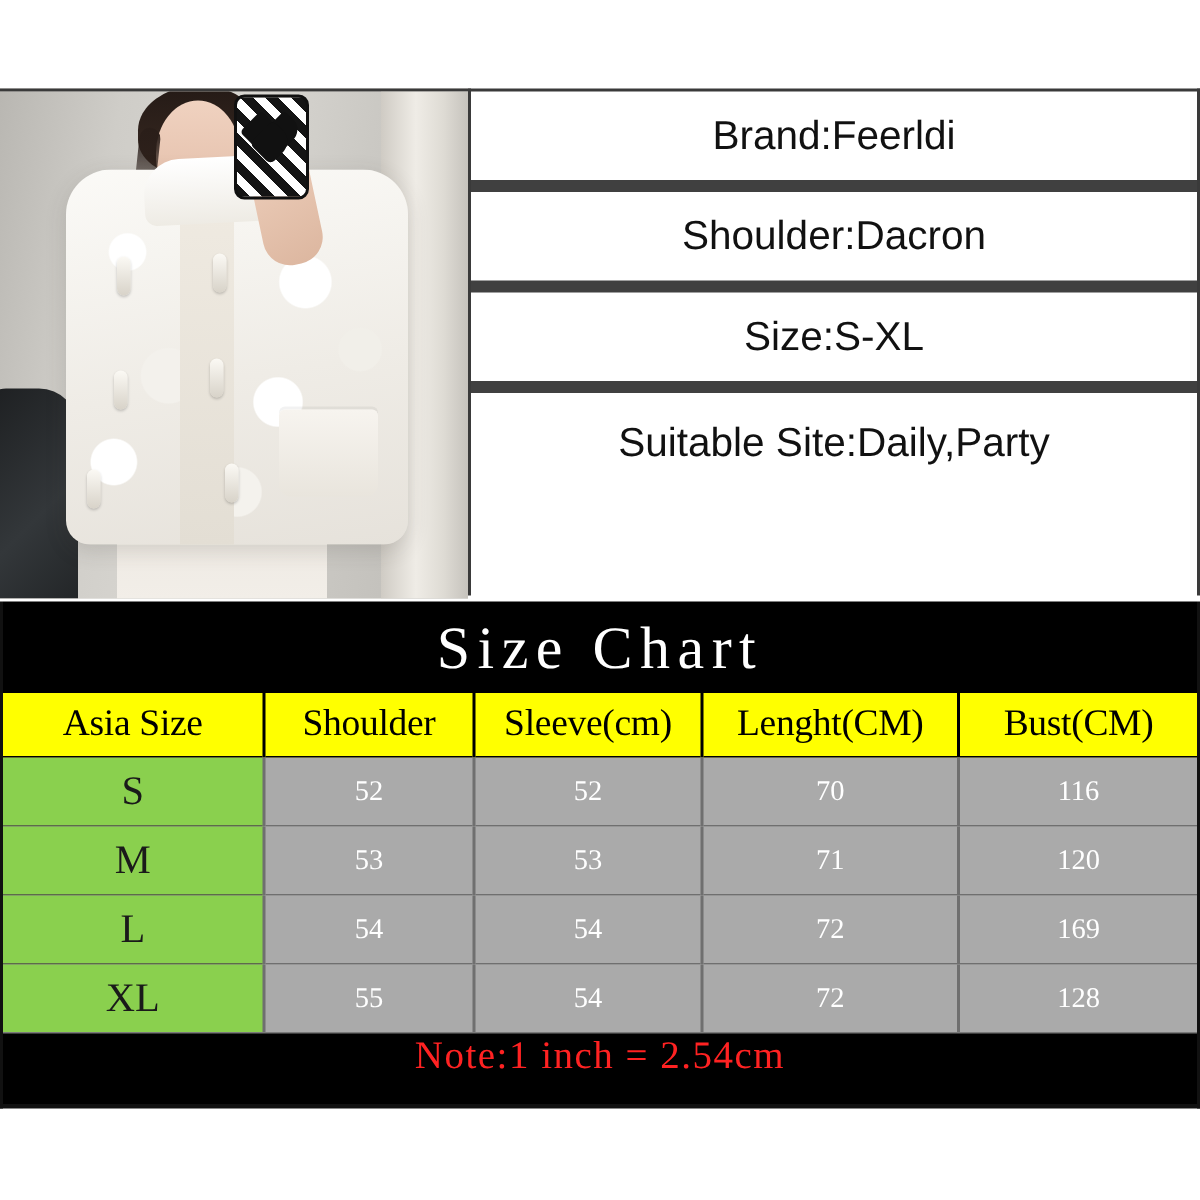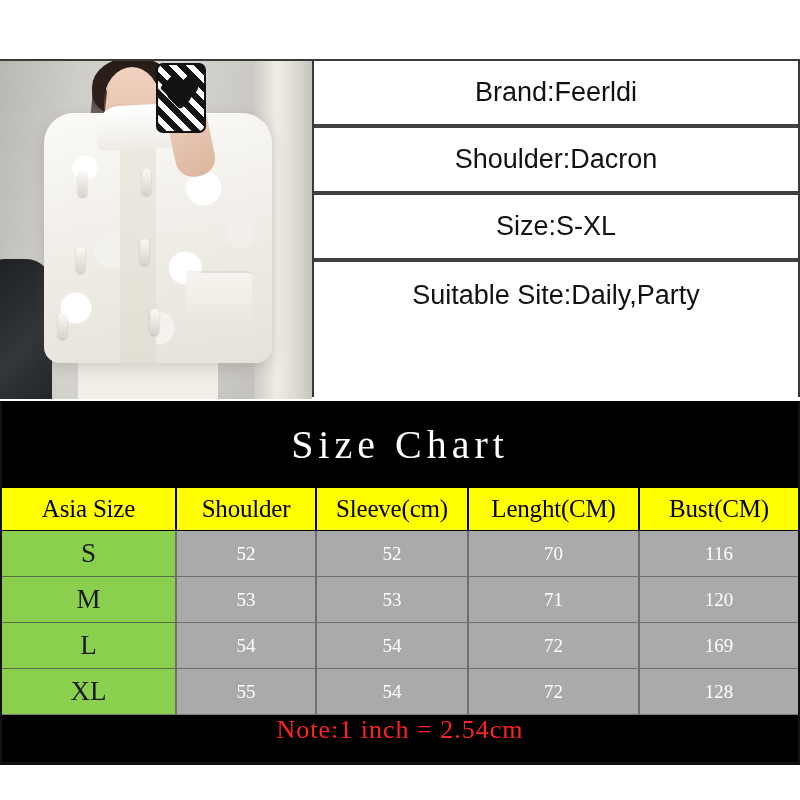--- a/index.html
+++ b/index.html
@@ -68,21 +68,21 @@
     font-weight: bold;
     font-size: 38px;
     color: #c89611;
     letter-spacing: 0.3px;
     text-shadow: 1px 1px 0 rgba(120,90,8,0.45);
   }
 
   .info-row {
     height: 67px;
     box-sizing: border-box;
-    border-bottom: 4px solid #404040;
+    border-bottom: 8px solid #404040;
     display: flex;
     align-items: center;
     justify-content: center;
   }
   .info-row:last-child { border-bottom: none; }
   .info-row-text {
     font-family: "Liberation Sans", sans-serif;
     font-size: 27px;
     color: #111111;
     white-space: nowrap;
@@ -95,21 +95,21 @@
     top: 401px;
     width: 800px;
     box-sizing: border-box;
     border-left: 2px solid #111;
     border-right: 2px solid #111;
     border-bottom: 3px solid #111;
     background: #ffffff;
   }
 
   .chart-title-band {
-    height: 87px;
+    height: 61px;
     background: #000000;
     display: flex;
     align-items: center;
     justify-content: center;
   }
   .chart-title {
     font-family: "Liberation Serif", serif;
     font-size: 40px;
     color: #ffffff;
     letter-spacing: 5px;

